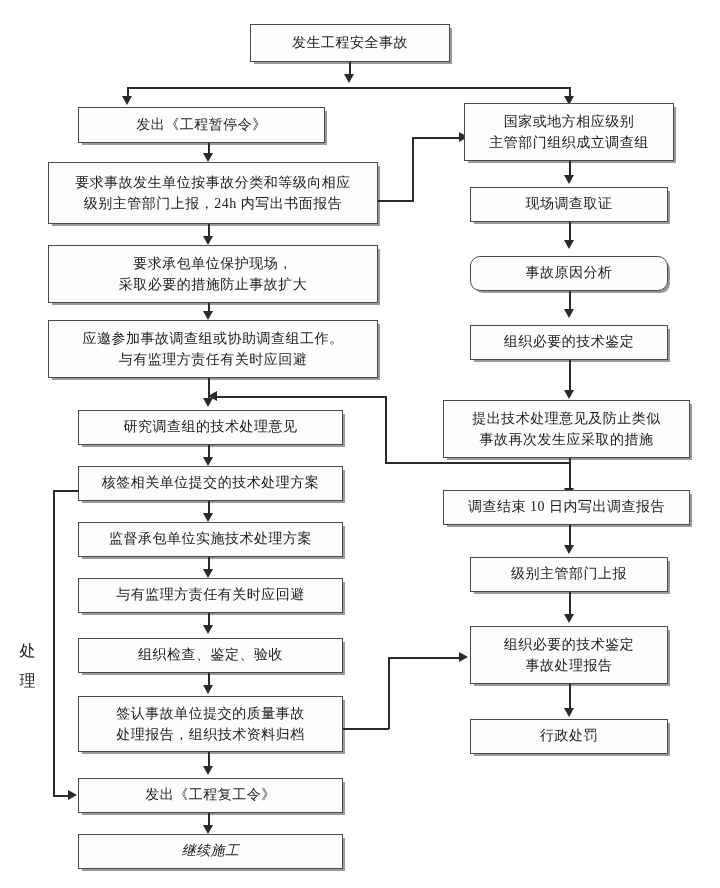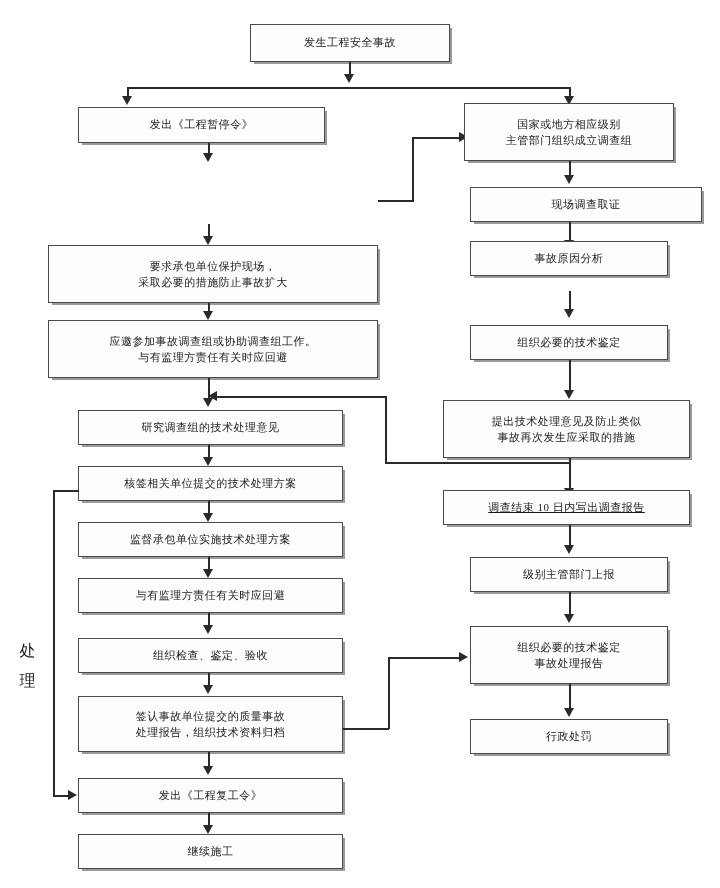--- a/index.html
+++ b/index.html
@@ -19,21 +19,21 @@
     position:absolute;
     box-sizing:border-box;
     background:#fdfdfd;
     border:1.5px solid #4a4a4a;
     box-shadow:3px 3px 0 -1px #9a9a9a;
     display:flex;
     align-items:center;
     justify-content:center;
     text-align:center;
     line-height:1.45;
-    font-size:11px;
+    font-size:14px;
     letter-spacing:.5px;
     padding:2px 6px;
   }
   .node .txt{white-space:pre-line;display:block;}
   .node.twoline{line-height:1.5;}
 
   
   .ln{position:absolute;background:#2a2a2a;}
   .ln.h{height:1.6px;}
   .ln.v{width:1.6px;}
@@ -91,20 +91,24 @@
   <div class="arw down" style="left:122px;top:96px;"></div>
   <div class="ln v" style="left:569px;top:87px;height:11px;"></div>
   <div class="arw down" style="left:564px;top:96px;"></div>
 
   <div class="node" style="left:78px;top:107px;width:247px;height:36px;">
     <span class="txt">发出《工程暂停令》</span>
   </div>
   <div class="ln v" style="left:208px;top:143px;height:12px;"></div>
   <div class="arw down" style="left:203px;top:153px;"></div>
 
+  <div class="node twoline" style="left:48px;top:162px;width:330px;height:62px;">
+    <span class="txt">要求事故发生单位按事故分类和等级向相应
+级别主管部门上报，24h 内写出书面报告</span>
+  </div>
   <div class="ln v" style="left:208px;top:224px;height:14px;"></div>
   <div class="arw down" style="left:203px;top:236px;"></div>
 
   <div class="ln h" style="left:378px;top:200px;width:36px;"></div>
   <div class="ln v" style="left:412px;top:137px;height:64px;"></div>
   <div class="ln h" style="left:412px;top:137px;width:51px;"></div>
   <div class="arw right" style="left:459px;top:132px;"></div>
 
   <div class="node twoline" style="left:48px;top:245px;width:330px;height:58px;">
     <span class="txt">要求承包单位保护现场，
@@ -156,48 +160,48 @@
   </div>
   <div class="ln v" style="left:208px;top:752px;height:16px;"></div>
   <div class="arw down" style="left:203px;top:766px;"></div>
 
   <div class="node" style="left:78px;top:778px;width:265px;height:35px;">
     <span class="txt">发出《工程复工令》</span>
   </div>
   <div class="ln v" style="left:208px;top:813px;height:14px;"></div>
   <div class="arw down" style="left:203px;top:825px;"></div>
 
-  <div class="node" style="left:78px;top:834px;width:265px;height:35px;">
+  <div class="node" style="left:78px;top:834px;width:265px;height:35px;font-style:italic;">
     <span class="txt">继续施工</span>
   </div>
 
   <div class="ln h" style="left:53px;top:490px;width:26px;"></div>
   <div class="ln v" style="left:53px;top:490px;height:306px;"></div>
   <div class="ln h" style="left:53px;top:795px;width:17px;"></div>
   <div class="arw right" style="left:68px;top:790px;"></div>
 
   <div class="sidelabel" style="left:16px;top:636px;width:24px;">
     <span>处</span>
     <span>理</span>
   </div>
 
   <div class="node twoline" style="left:464px;top:103px;width:210px;height:58px;">
     <span class="txt">国家或地方相应级别
 主管部门组织成立调查组</span>
   </div>
   <div class="ln v" style="left:569px;top:161px;height:16px;"></div>
   <div class="arw down" style="left:564px;top:175px;"></div>
 
-  <div class="node" style="left:470px;top:187px;width:232px;height:35px;">
+  <div class="node" style="left:470px;top:187px;width:198px;height:35px;">
     <span class="txt">现场调查取证</span>
   </div>
   <div class="ln v" style="left:569px;top:222px;height:20px;"></div>
   <div class="arw down" style="left:564px;top:240px;"></div>
 
-  <div class="node" style="left:470px;top:241px;width:198px;height:35px;">
+  <div class="node" style="left:470px;top:256px;width:198px;height:35px;border-radius:10px;">
     <span class="txt">事故原因分析</span>
   </div>
   <div class="ln v" style="left:569px;top:291px;height:20px;"></div>
   <div class="arw down" style="left:564px;top:309px;"></div>
 
   <div class="node" style="left:470px;top:325px;width:198px;height:35px;">
     <span class="txt">组织必要的技术鉴定</span>
   </div>
   <div class="ln v" style="left:569px;top:360px;height:32px;"></div>
   <div class="arw down" style="left:564px;top:390px;"></div>
@@ -207,21 +211,21 @@
 事故再次发生应采取的措施</span>
   </div>
   <div class="ln v" style="left:569px;top:458px;height:32px;"></div>
   <div class="arw down" style="left:564px;top:488px;"></div>
 
   <div class="ln h" style="left:385px;top:462px;width:184px;"></div>
   <div class="ln v" style="left:385px;top:396px;height:67px;"></div>
   <div class="ln h" style="left:216px;top:396px;width:170px;"></div>
   <div class="arw left" style="left:208px;top:391px;"></div>
 
-  <div class="node" style="left:443px;top:490px;width:247px;height:35px;text-decoration:underline;">
+  <div class="node" style="left:443px;top:490px;width:247px;height:35px;">
     <span class="txt">调查结束 10 日内写出调查报告</span>
   </div>
   <div class="ln v" style="left:569px;top:525px;height:22px;"></div>
   <div class="arw down" style="left:564px;top:545px;"></div>
 
   <div class="node" style="left:470px;top:557px;width:198px;height:35px;">
     <span class="txt">级别主管部门上报</span>
   </div>
   <div class="ln v" style="left:569px;top:592px;height:24px;"></div>
   <div class="arw down" style="left:564px;top:614px;"></div>

